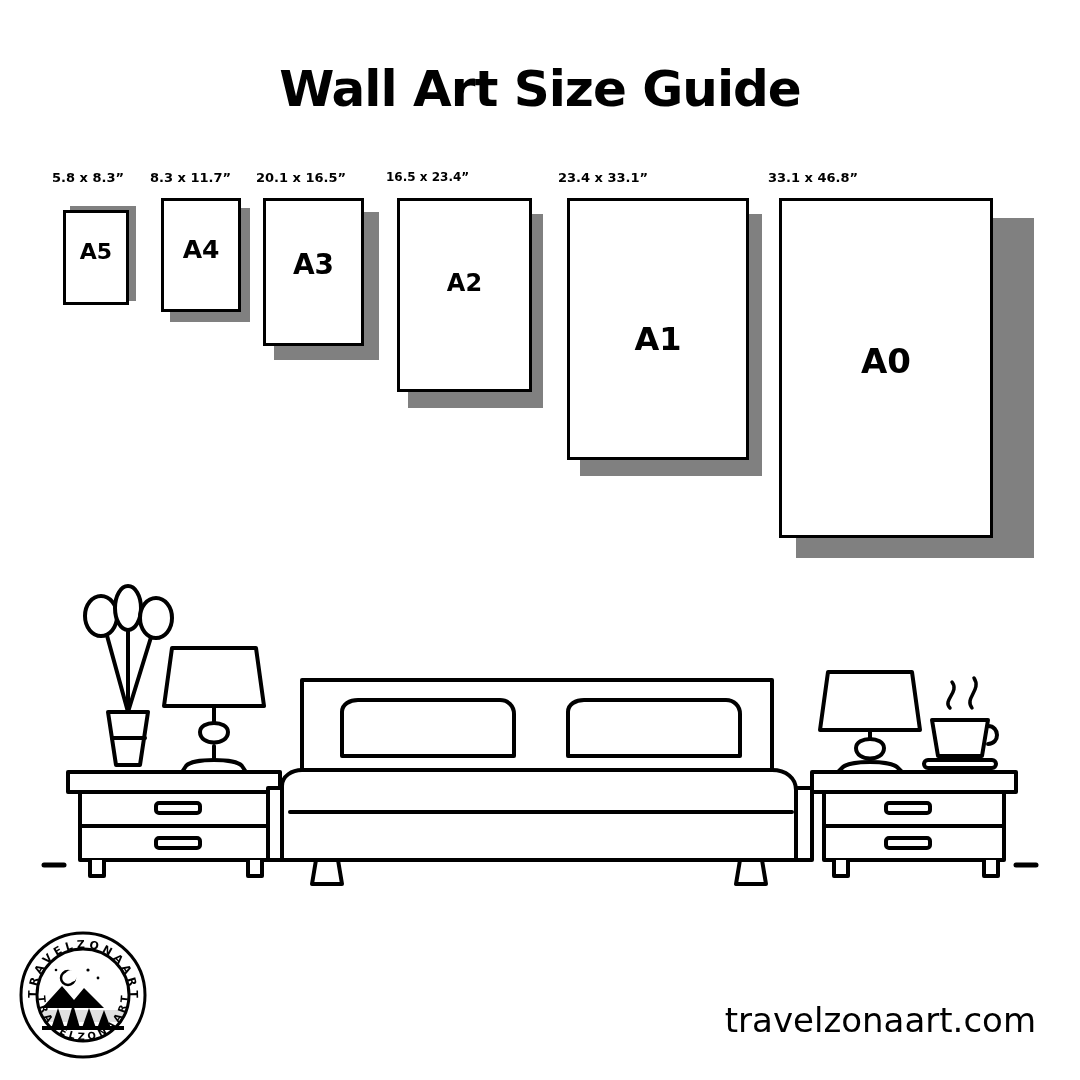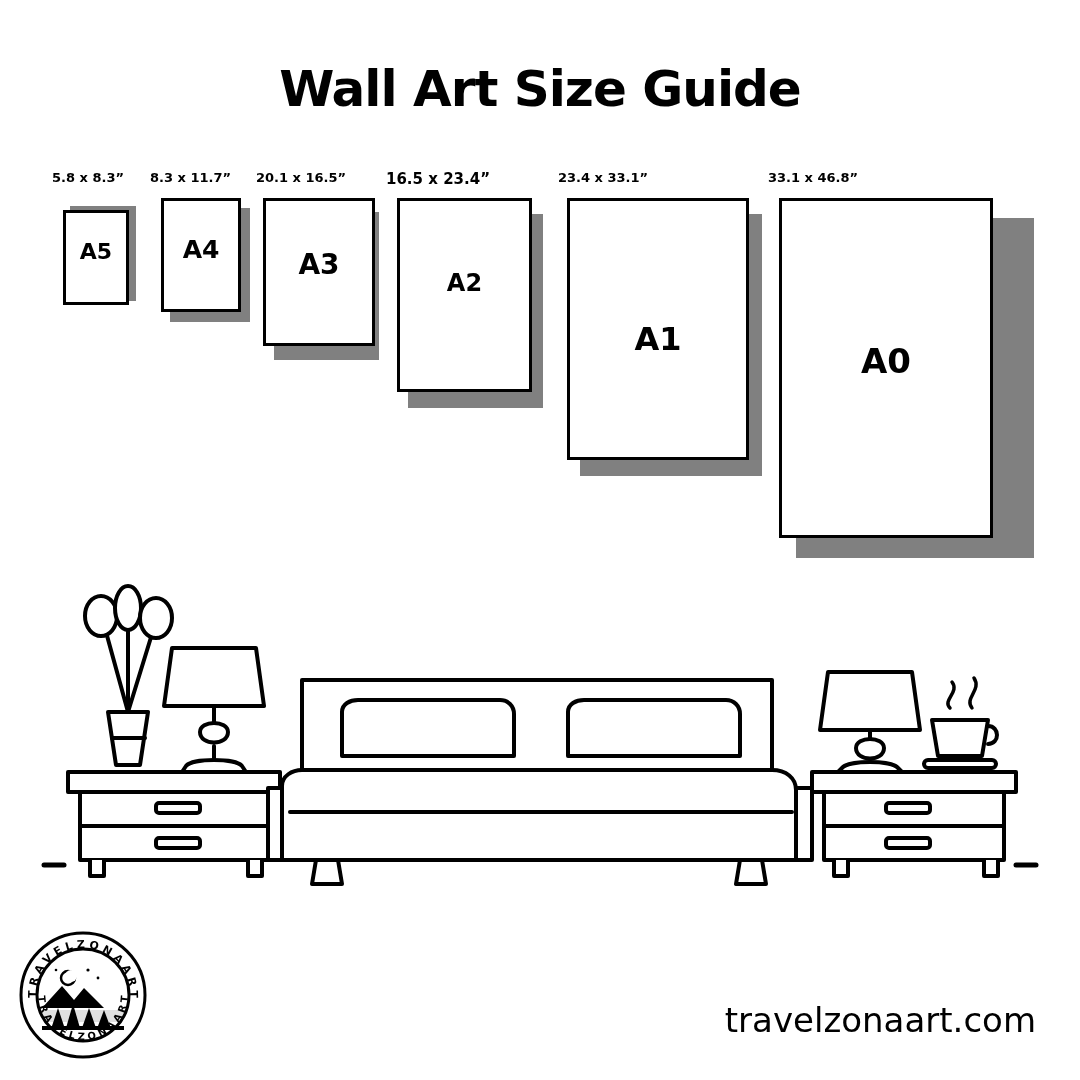--- a/index.html
+++ b/index.html
@@ -118,27 +118,27 @@
       <div class="frame-label" style="top:0; font-size:13px;">8.3 x 11.7”</div>
       <div class="frame-shadow" style="left:20px; top:38px; width:80px; height:114px;"></div>
       <div class="frame-box" style="left:11px; top:28px; width:80px; height:114px;">
         <div class="frame-name" style="top:34px; font-size:25px;">A4</div>
       </div>
     </div>
 
     <div class="frame-group" style="left:256px; top:170px; width:132px; height:220px;">
       <div class="frame-label" style="top:0; font-size:13px;">20.1 x 16.5”</div>
       <div class="frame-shadow" style="left:18px; top:42px; width:105px; height:148px;"></div>
-      <div class="frame-box" style="left:7px; top:28px; width:112px; height:148px;">
+      <div class="frame-box" style="left:7px; top:28px; width:101px; height:148px;">
         <div class="frame-name" style="top:47px; font-size:28px;">A3</div>
       </div>
     </div>
 
     <div class="frame-group" style="left:386px; top:170px; width:175px; height:270px;">
-      <div class="frame-label" style="top:0; font-size:15px;">16.5 x 23.4”</div>
+      <div class="frame-label" style="top:0; font-size:12px;">16.5 x 23.4”</div>
       <div class="frame-shadow" style="left:22px; top:44px; width:135px; height:194px;"></div>
       <div class="frame-box" style="left:11px; top:28px; width:135px; height:194px;">
         <div class="frame-name" style="top:68px; font-size:24px;">A2</div>
       </div>
     </div>
 
     <div class="frame-group" style="left:558px; top:170px; width:215px; height:340px;">
       <div class="frame-label" style="top:0; font-size:13px;">23.4 x 33.1”</div>
       <div class="frame-shadow" style="left:22px; top:44px; width:182px; height:262px;"></div>
       <div class="frame-box" style="left:9px; top:28px; width:182px; height:262px;">

